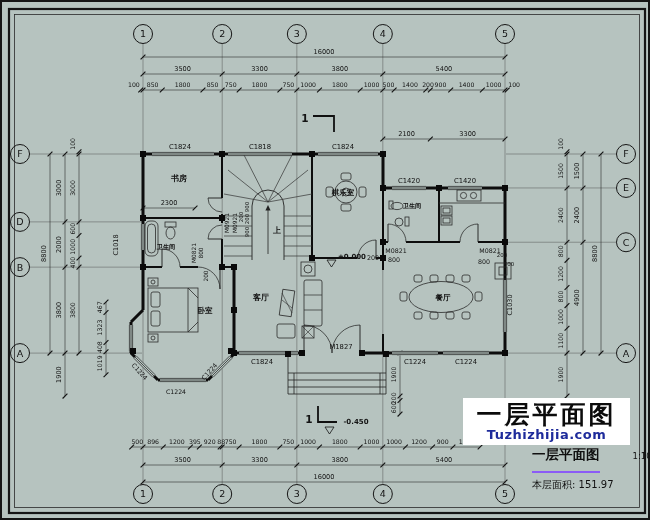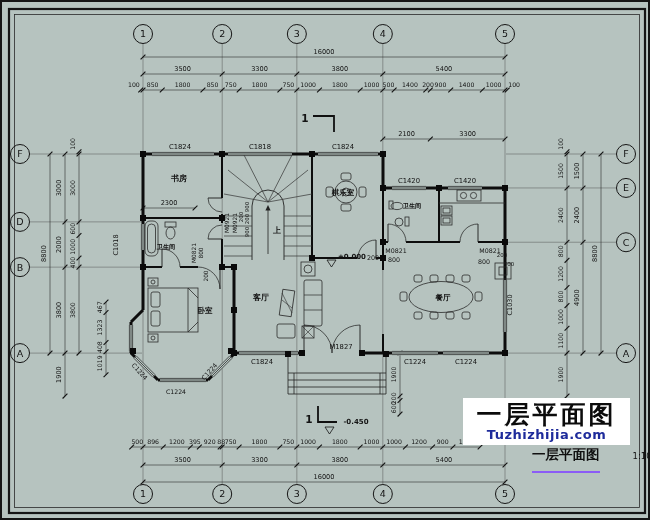--- a/index.html
+++ b/index.html
@@ -525,14 +525,18 @@
   <div id="watermark">
     <div id="wm-line1">一层平面图</div>
     <div id="wm-line2" style="color: rgb(30, 43, 155);">Tuzhizhijia.com</div>
   </div>
 
   <div id="titleblock">
     <div id="tb-row1">
       <span id="tb-name">一层平面图</span>
       <span id="tb-scale">1:100</span>
     </div>
+    <div id="tb-row2">
+      <span>本层面积:</span>
+      <span>151.97</span>
+    </div>
   </div>
 </div>
 
 </body></html>

